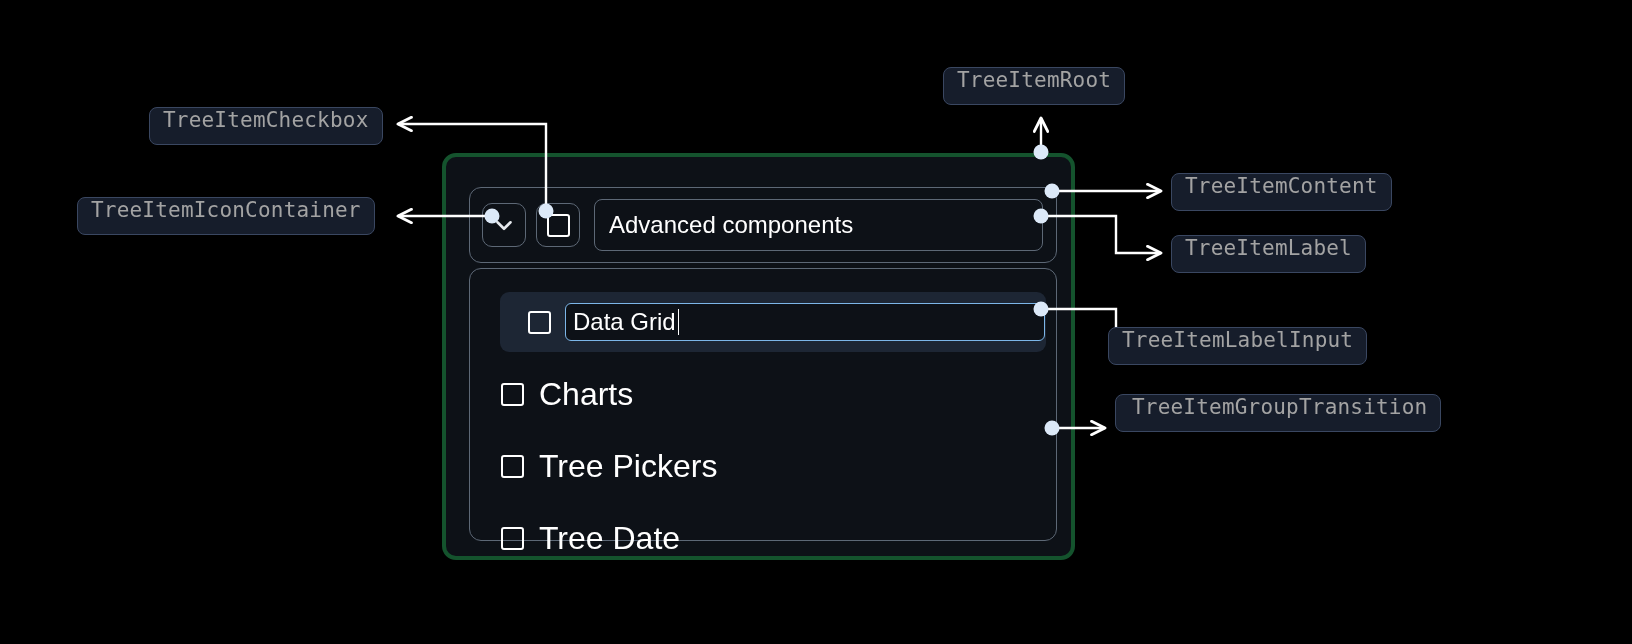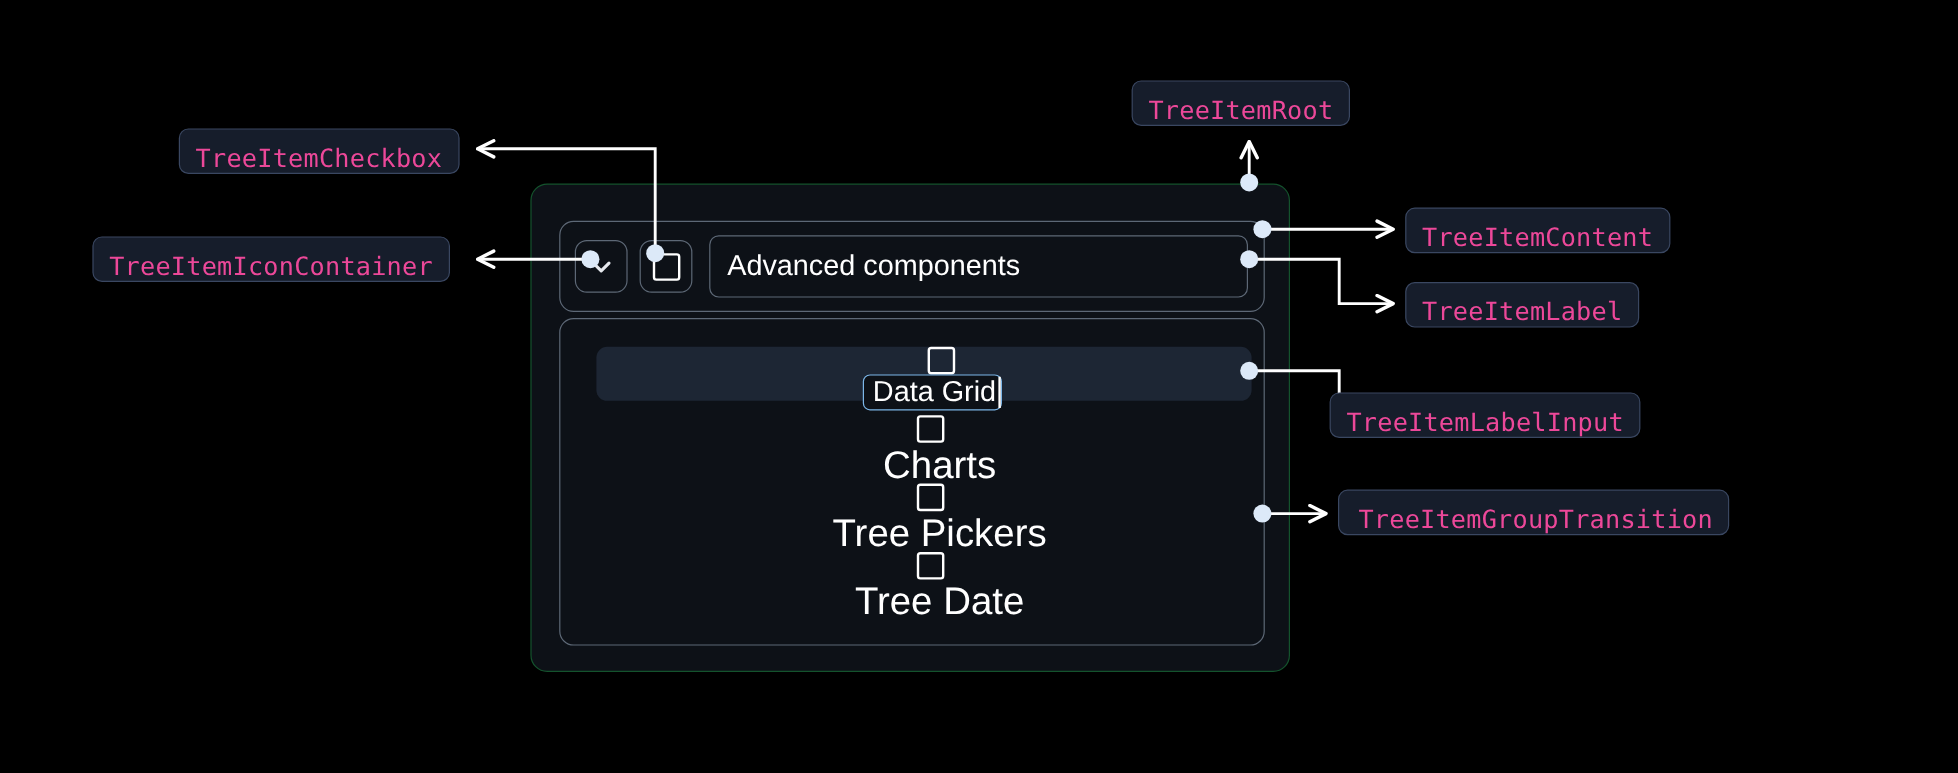--- a/index.html
+++ b/index.html
@@ -30,45 +30,45 @@
     top: 0;
     width: 1632px;
     height: 644px;
     pointer-events: none;
   }
 
   
   .chip {
     position: absolute;
     display: flex;
-    align-items: flex-end;
+    align-items: flex-start;
     justify-content: center;
     box-sizing: border-box;
     height: 38px;
     padding: 0 13px;
     background: #161d2b;
     border: 1px solid #3a4761;
     border-radius: 8px;
-    color: #ec4899;
+    color: #a3a3a3;
     font-family: "DejaVu Sans Mono", "Liberation Mono", monospace;
     font-size: 21px;
     letter-spacing: 0.2px;
     white-space: nowrap;
   }
 
   
   #tree-root {
     position: absolute;
     left: 442px;
     top: 153px;
     width: 633px;
     height: 407px;
     box-sizing: border-box;
     background: #0d1117;
-    border: 1px solid #14532d;
+    border: 4px solid #14532d;
     border-radius: 14px;
     text-align: center;
   }
 
   #tree-content {
     position: absolute;
     left: 23px;
     top: 30px;
     width: 588px;
     height: 76px;
@@ -140,27 +140,26 @@
     height: 273px;
     box-sizing: border-box;
     background: #0d1117;
     border: 1px solid #5d6876;
     border-radius: 12px;
     padding-top: 23px;
   }
 
   .child-row {
     position: relative;
-    height: 45px;
+    height: 60px;
     display: flex;
     align-items: center;
     margin: 0 0 12px 0;
     padding-left: 31px;
     box-sizing: border-box;
-    flex-direction: column;
   }
   .child-row.selected {
     background: #1d2634;
     border-radius: 9px;
     margin-left: 30px;
     margin-right: 22px;
     padding-left: 1px;
     width: 546px;
     box-sizing: border-box;
   }
@@ -299,17 +298,17 @@
   </div>
 
   <div class="chip" style="left:1171px; top:235px;">
     <span>TreeItemLabel</span>
   </div>
 
   <div class="chip" style="left:1108px; top:327px;">
     <span>TreeItemLabelInput</span>
   </div>
 
-  <div class="chip" style="left:1115px; top:408px;padding-left:16px;">
+  <div class="chip" style="left:1115px; top:394px;padding-left:16px;">
     <span>TreeItemGroupTransition</span>
   </div>
 
 </div>
 
 </body></html>

